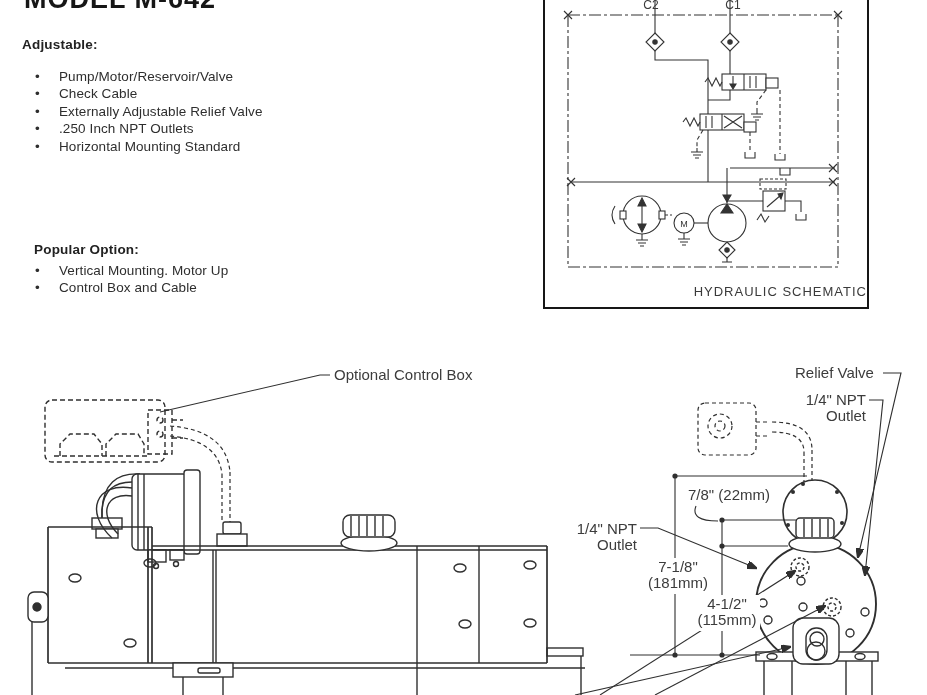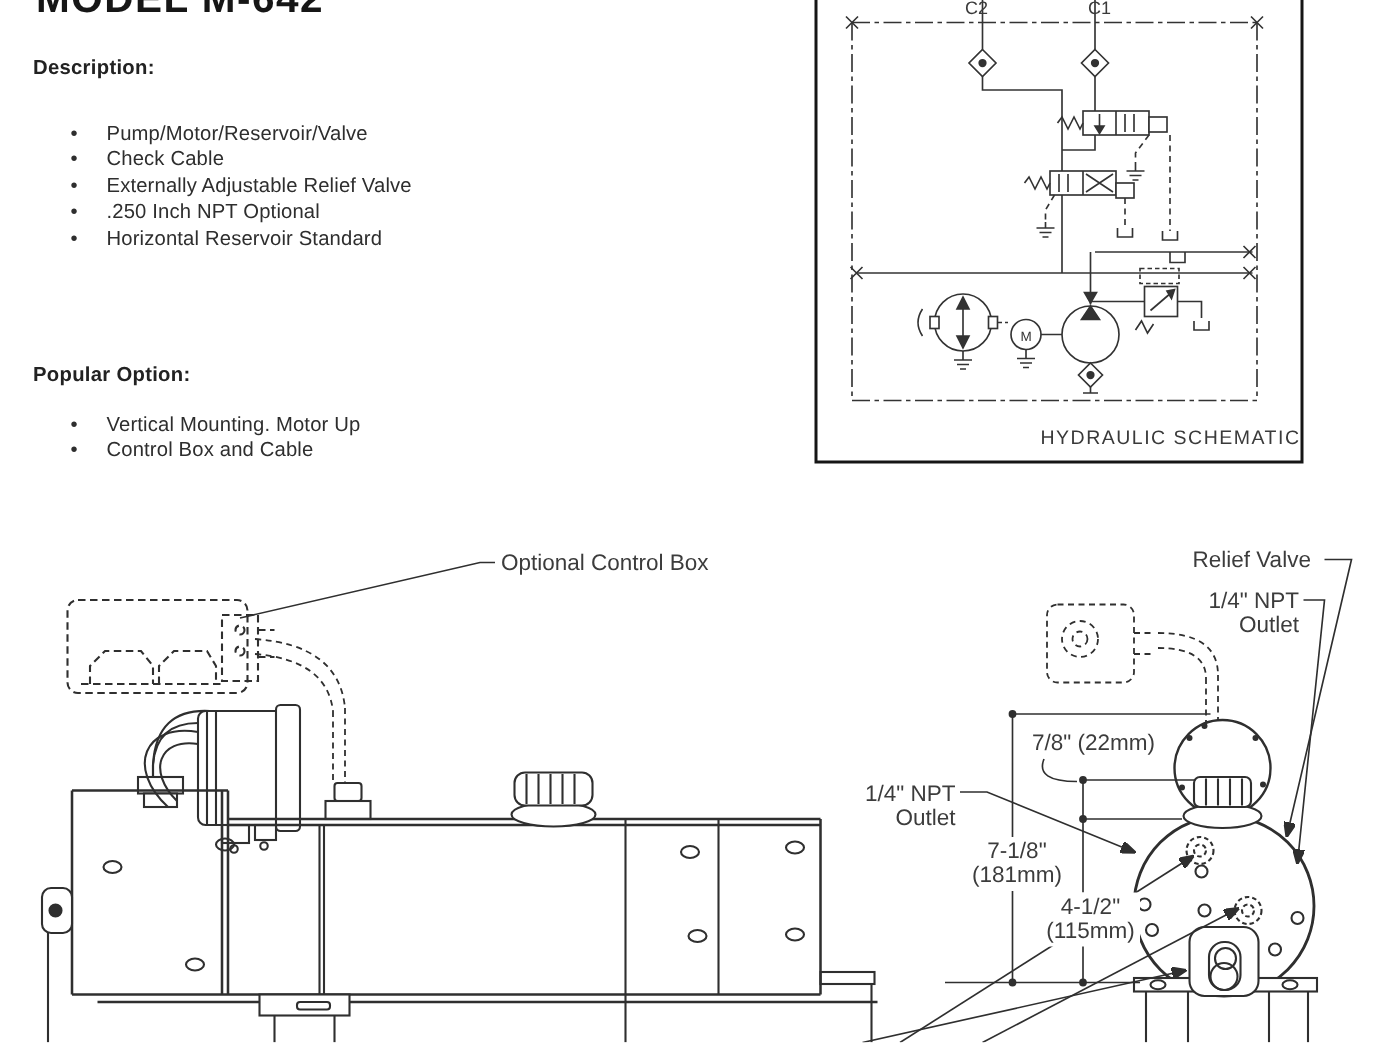--- a/index.html
+++ b/index.html
@@ -6,22 +6,22 @@
   body{width:927px;height:695px;overflow:hidden;background:#fff;
        font-family:"Liberation Sans",sans-serif;}
   .page{position:relative;width:927px;height:695px;overflow:hidden;background:#fff;}
 
   
   .title{position:absolute;left:24px;top:-16px;margin:0;font-size:27px;font-weight:bold;
          letter-spacing:1px;color:#161616;white-space:nowrap;}
   .sec-head{position:absolute;left:22px;font-size:13.5px;font-weight:bold;color:#222;
             letter-spacing:.2px;}
   .head-desc{top:37px;}
-  .head-pop{top:242px;}
-  ul.blist{position:absolute;left:30px;margin:16px;padding:0;width:400px;list-style:none;}
+  .head-pop{top:242px;margin-left:12px;}
+  ul.blist{position:absolute;left:30px;margin:4px;padding:0;width:400px;list-style:none;}
   .list-desc{top:64px;}
   .list-pop{top:258px;}
   ul.blist li{position:relative;padding-left:25px;font-size:13.5px;line-height:17.4px;
               color:#2e2e2e;letter-spacing:.1px;}
   ul.blist li::before{content:"\2022";position:absolute;left:1px;top:0;color:#2e2e2e;}
 
   
   .schem-box{position:absolute;left:543px;top:-10px;width:322px;height:315px;
              border:2px solid #161616;background:#fff;}
   .schem-caption{position:absolute;left:0;bottom:8px;width:100%;text-align:right;
@@ -33,27 +33,27 @@
   .sideview{left:20px;top:360px;}
   .endview{left:560px;top:360px;}
 </style>
 </head>
 <body>
 
 <div class="page">
 
   <h1 class="title">MODEL  M-642</h1>
 
-  <div class="sec-head head-desc">Description:</div>
+  <div class="sec-head head-desc">Adjustable:</div>
   <ul class="blist list-desc">
     <li>Pump/Motor/Reservoir/Valve</li>
     <li>Check Cable</li>
     <li>Externally Adjustable Relief Valve</li>
-    <li>.250 Inch NPT Optional</li>
-    <li>Horizontal Reservoir Standard</li>
+    <li>.250 Inch NPT Outlets</li>
+    <li>Horizontal Mounting Standard</li>
   </ul>
 
   <div class="sec-head head-pop">Popular Option:</div>
   <ul class="blist list-pop">
     <li>Vertical Mounting. Motor Up</li>
     <li>Control Box and Cable</li>
   </ul>
 
   <div class="schem-box">
     <svg width="322" height="315" viewBox="0 0 322 315" fill="none" stroke="#333" stroke-width="1.1">

